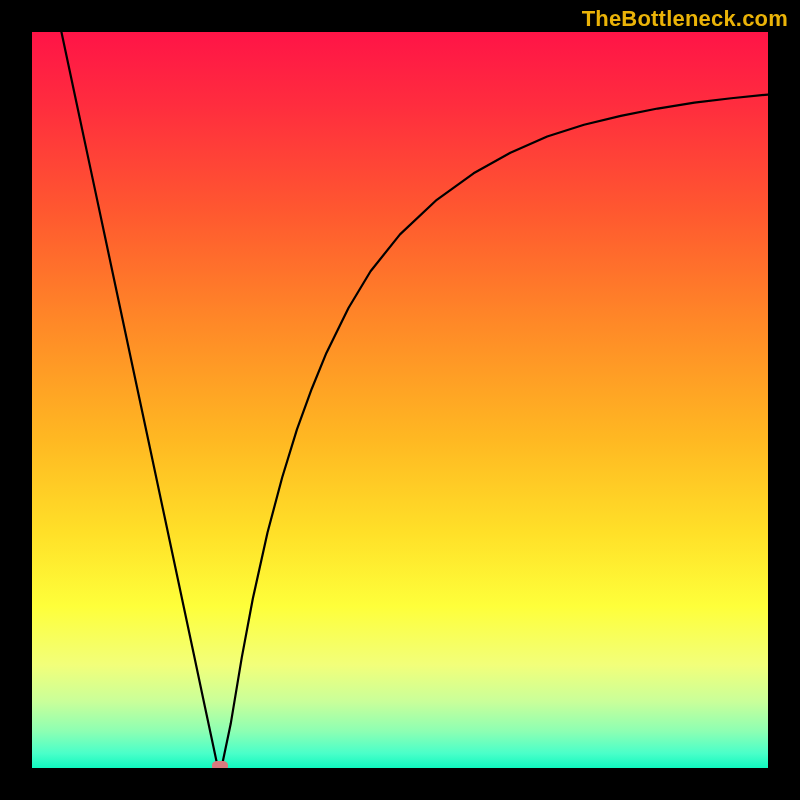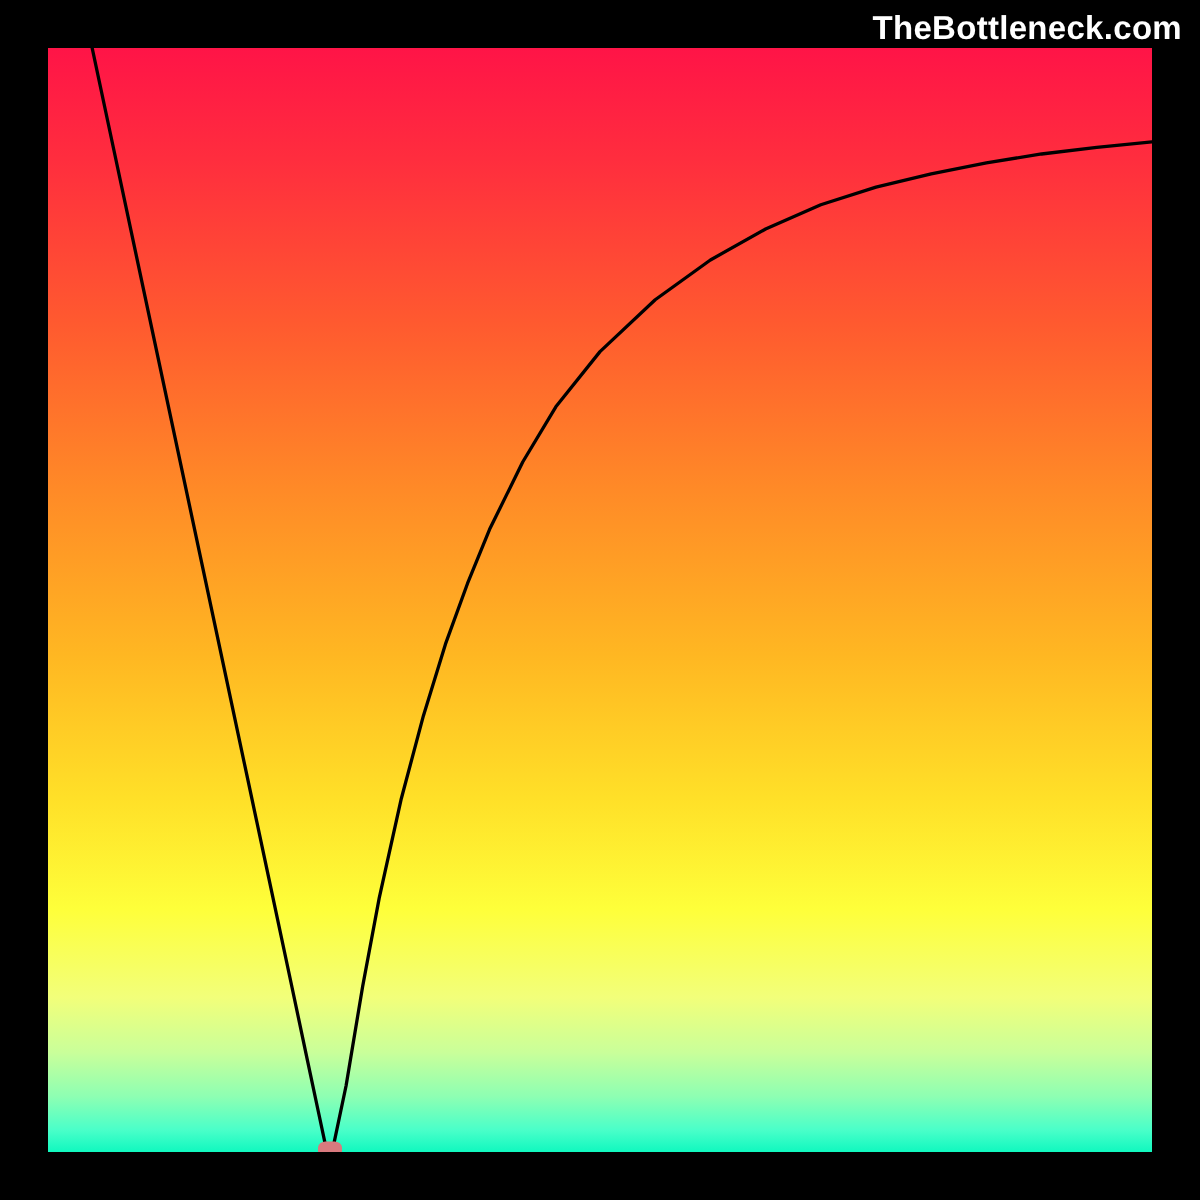--- a/index.html
+++ b/index.html
@@ -30,21 +30,21 @@
     inset: 0;
   }
   .curve-svg {
     position: absolute;
     inset: 0;
   }
   .watermark {
     position: absolute;
     top: 6px;
     right: 12px;
-    color: #ffffff;
+    color: #eab308;
     font-size: 22px;
     font-weight: 600;
     letter-spacing: 0.2px;
   }
   .min-marker {
     position: absolute;
     width: 16px;
     height: 10px;
     border-radius: 5px / 4px;
     background: #d97a7e;

